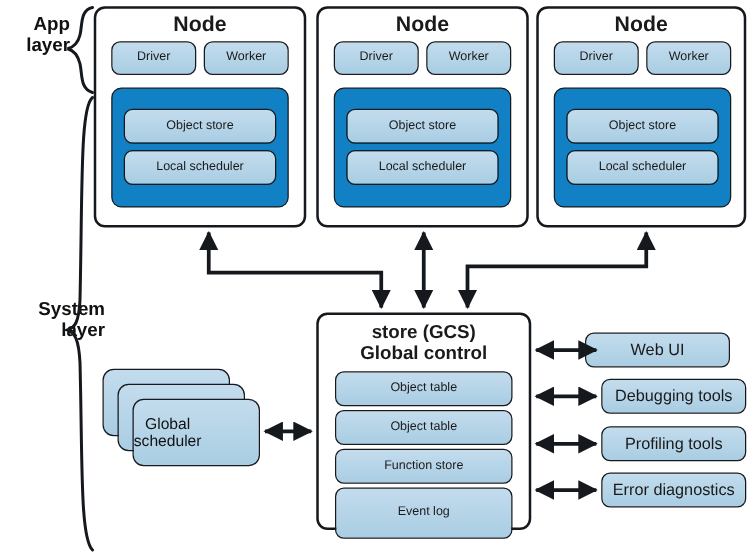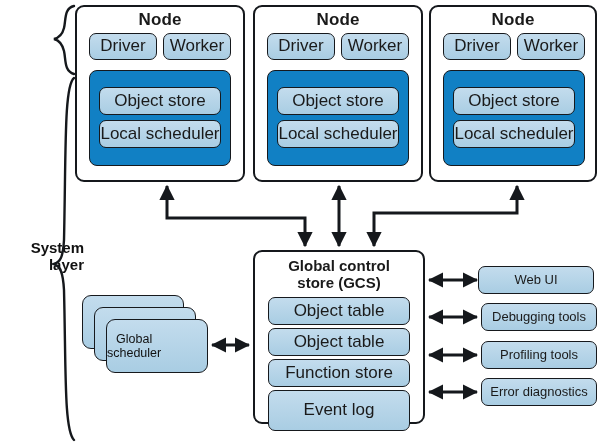--- a/index.html
+++ b/index.html
@@ -38,21 +38,21 @@
     text-align:center;
     font-size:17px;
     font-weight:600;
     letter-spacing:.1px;
   }
 
   .lt-box{              
     background:linear-gradient(180deg,#c3dced 0%,#a9cde3 100%);
     border:1.6px solid #16191d;
     border-radius:7px;
-    font-size:17px;
+    font-size:10px;
     font-weight:500;
   }
   .dk-box{              
     background:#1180c4;
     border:1.6px solid #16191d;
     border-radius:8px;
   }
 
   .gcs-box{
     background:#ffffff;
@@ -102,20 +102,24 @@
   svg.overlay{
     position:absolute;left:0;top:0;width:600px;height:444px;
     pointer-events:none;
   }
 </style>
 </head>
 <body>
 
 <div id="stage">
 
+  <div class="layer-label" style="left:0px;top:12px;width:56px;">
+    <div>App</div>
+    <div>layer</div>
+  </div>
 
   <div class="layer-label" style="left:0px;top:240px;width:56px;margin-left:28px;">
     <div>System</div>
     <div>layer</div>
   </div>
 
   <div class="box node-box" style="left:75px;top:5px;width:170px;height:177px;">
     <div class="node-title">Node</div>
   </div>
   <div class="box lt-box" style="left:89px;top:33px;width:68px;height:27px;">
@@ -161,22 +165,22 @@
   <div class="box dk-box" style="left:443px;top:70px;width:142px;height:96px;"></div>
   <div class="box lt-box" style="left:453px;top:87px;width:122px;height:28px;">
     <span>Object store</span>
   </div>
   <div class="box lt-box" style="left:453px;top:120px;width:122px;height:28px;">
     <span>Local scheduler</span>
   </div>
 
   <div class="box gcs-box" style="left:253px;top:250px;width:172px;height:174px;">
     <div class="gcs-title">
+      <div>store (GCS)</div>
       <div>Global control</div>
-      <div>store (GCS)</div>
     </div>
   </div>
   <div class="box lt-box" style="left:268px;top:297px;width:142px;height:28px;">
     <span>Object table</span>
   </div>
   <div class="box lt-box" style="left:268px;top:328px;width:142px;height:28px;">
     <span>Object table</span>
   </div>
   <div class="box lt-box" style="left:268px;top:359px;width:142px;height:28px;">
     <span>Function store</span>
@@ -187,21 +191,21 @@
 
   <div class="stack-card" style="left:82px;top:295px;width:100px;height:52px;"></div>
   <div class="stack-card" style="left:94px;top:307px;width:100px;height:52px;"></div>
   <div class="stack-card stack-front" style="left:106px;top:319px;width:100px;height:52px;">
     <div>
       <div>Global</div>
       <div>scheduler</div>
     </div>
   </div>
 
-  <div class="box lt-box" style="left:478px;top:266px;width:116px;height:28px;font-size:13px;">
+  <div class="box lt-box" style="left:468px;top:266px;width:116px;height:28px;font-size:13px;">
     <span>Web UI</span>
   </div>
   <div class="box lt-box" style="left:481px;top:341px;width:116px;height:28px;font-size:13px;">
     <span>Profiling tools</span>
   </div>
   <div class="box lt-box" style="left:481px;top:303px;width:116px;height:28px;font-size:13px;">
     <span>Debugging tools</span>
   </div>
   <div class="box lt-box" style="left:481px;top:378px;width:116px;height:28px;font-size:13px;">
     <span>Error diagnostics</span>

